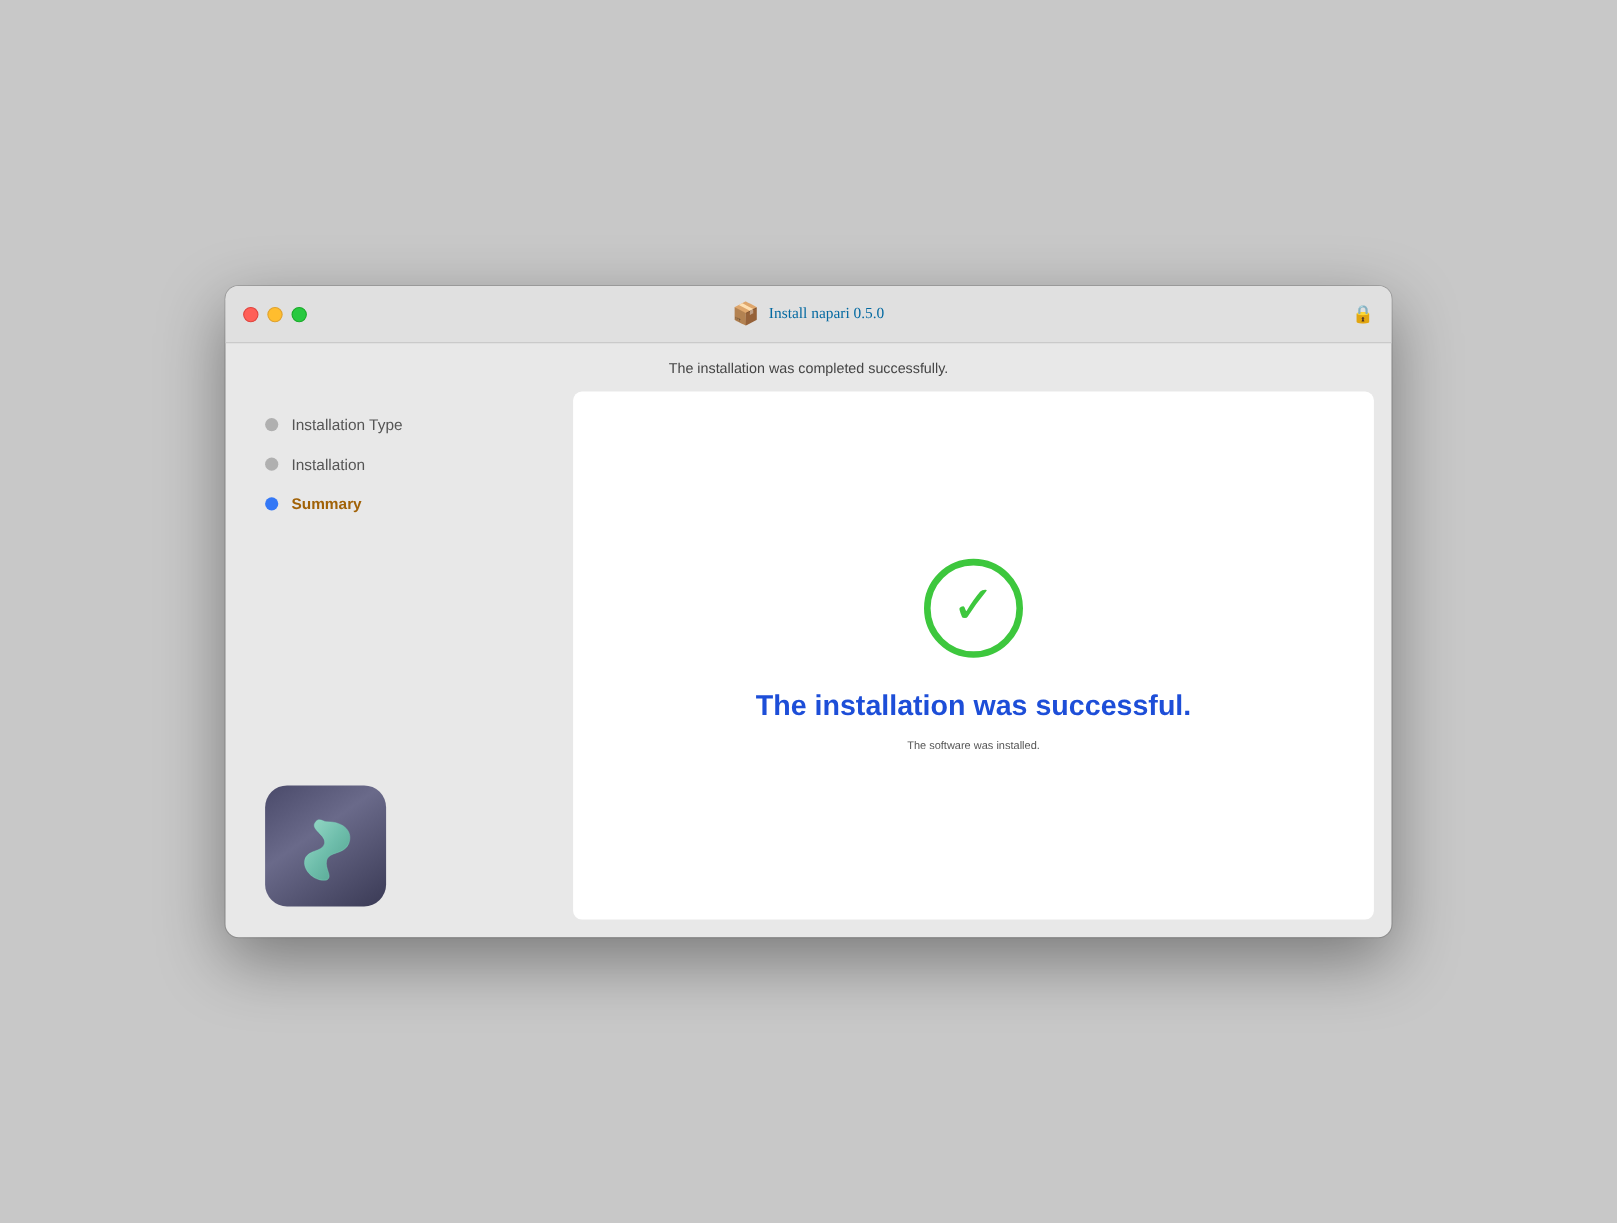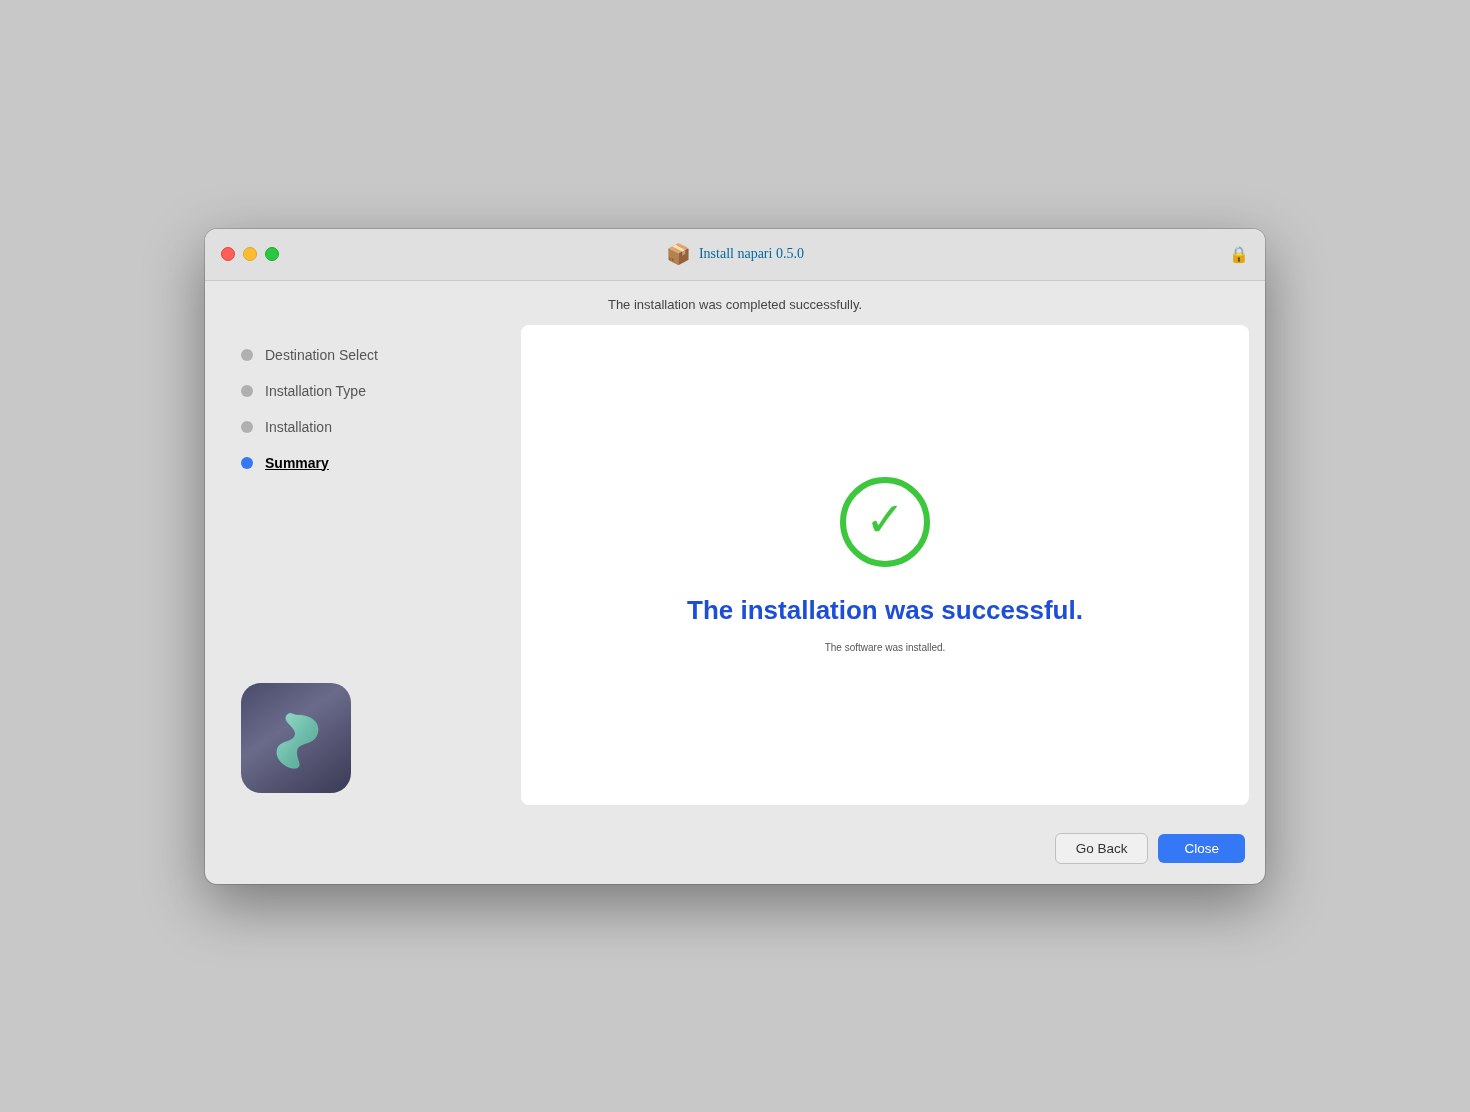--- a/index.html
+++ b/index.html
@@ -106,22 +106,21 @@
       display: flex;
       align-items: center;
       gap: 12px;
       padding: 10px 0;
       font-size: 14px;
       color: #555;
     }
 
     .sidebar-item.active {
       font-weight: 700;
-      color: #000000;
-      text-decoration: underline;
+      color: #a16207;
     }
 
     .sidebar-dot {
       width: 12px;
       height: 12px;
       border-radius: 50%;
       flex-shrink: 0;
     }
 
     .sidebar-dot.inactive {
@@ -251,24 +250,20 @@
     <div class="top-bar">
       <span class="top-message">The installation was completed successfully.</span>
     </div>
 
     <div class="main-content">
 
       <div class="sidebar">
 
         <div class="sidebar-item">
           <div class="sidebar-dot inactive"></div>
-          <span>Destination Select</span>
-        </div>
-        <div class="sidebar-item">
-          <div class="sidebar-dot inactive"></div>
           <span>Installation Type</span>
         </div>
         <div class="sidebar-item">
           <div class="sidebar-dot inactive"></div>
           <span>Installation</span>
         </div>
         <div class="sidebar-item active">
           <div class="sidebar-dot active"></div>
           <span>Summary</span>
         </div>
@@ -298,18 +293,14 @@
 
       <div class="content-panel">
         <div class="check-circle">
           <span class="check-mark">✓</span>
         </div>
         <div class="success-title">The installation was successful.</div>
         <div class="success-subtitle">The software was installed.</div>
       </div>
     </div>
 
-    <div class="footer">
-      <button class="btn-go-back">Go Back</button>
-      <button class="btn-close">Close</button>
-    </div>
   </div>
 </div>
 
 </body></html>

